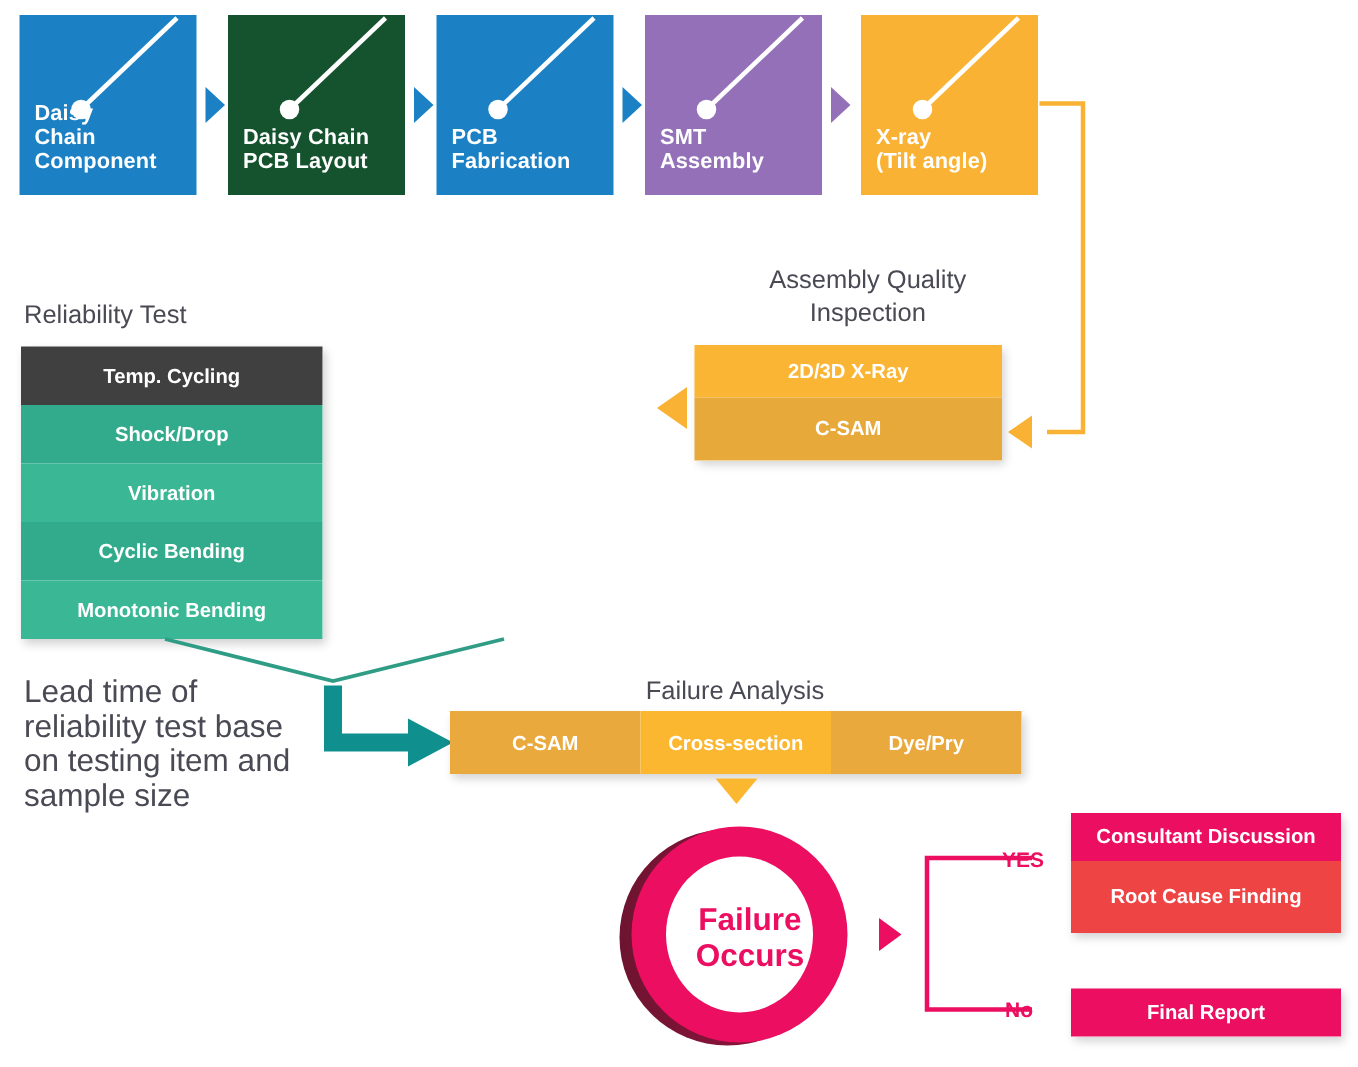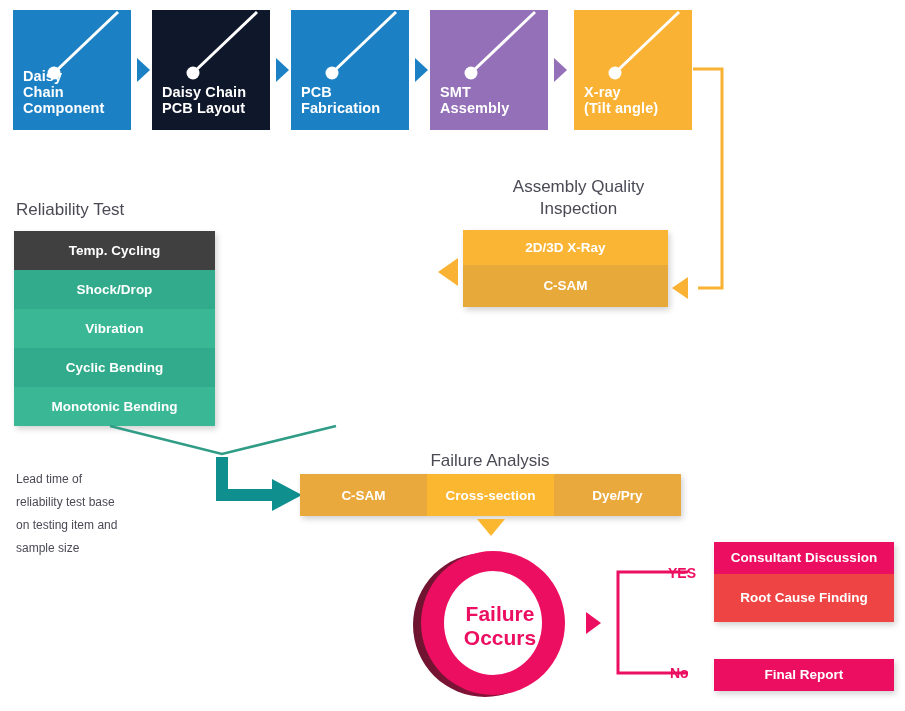--- a/index.html
+++ b/index.html
@@ -95,21 +95,21 @@
     <svg class="pin" viewBox="0 0 118 120">
       <line x1="42" y1="62" x2="105" y2="2" stroke="#ffffff" stroke-width="3"></line>
       <circle cx="41" cy="63" r="6.5" fill="#ffffff"></circle>
     </svg>
     <div class="lbl">Daisy
 Chain
 Component</div>
   </div>
   <div class="parrow" style="left:137px;top:58px;border-left-color:#1b81c4;"></div>
 
-  <div class="pbox" style="left:152px;top:10px;background:#0f172a;">
+  <div class="pbox" style="left:152px;top:10px;background:#14532d;">
     <svg class="pin" viewBox="0 0 118 120">
       <line x1="42" y1="62" x2="105" y2="2" stroke="#ffffff" stroke-width="3"></line>
       <circle cx="41" cy="63" r="6.5" fill="#ffffff"></circle>
     </svg>
     <div class="lbl">Daisy Chain
 PCB Layout</div>
   </div>
   <div class="parrow" style="left:276px;top:58px;border-left-color:#1b81c4;"></div>
 
   <div class="pbox" style="left:291px;top:10px;background:#1b81c4;">
@@ -185,21 +185,21 @@
 
   <svg class="abs" style="left:110px;top:426px;width:230px;height:35px;overflow:visible;">
     <polyline points="0,0 112,28 226,0" fill="none" stroke="#2f9d86" stroke-width="2.5"></polyline>
   </svg>
 
   <svg class="abs" style="left:212px;top:457px;width:100px;height:62px;overflow:visible;">
     <path d="M10,0 L10,38 L62,38" fill="none" stroke="#108f8f" stroke-width="12"></path>
     <polygon points="60,22 60,54 90,38" fill="#108f8f"></polygon>
   </svg>
 
-  <div class="note" style="left:16px;top:468px;width:200px;font-size:12px;line-height:23px;">Lead time of
+  <div class="note" style="left:16px;top:450px;width:200px;font-size:21px;line-height:23px;">Lead time of
 reliability test base
 on testing item and
 sample size</div>
 
   <div class="caption" style="left:300px;top:450px;width:380px;text-align:center;">Failure Analysis</div>
 
   <div class="fbar" style="left:300px;top:474px;width:381px;">
     <div class="fcell" style="width:127px;background:#eaa93c;">
       <span>C-SAM</span>
     </div>

